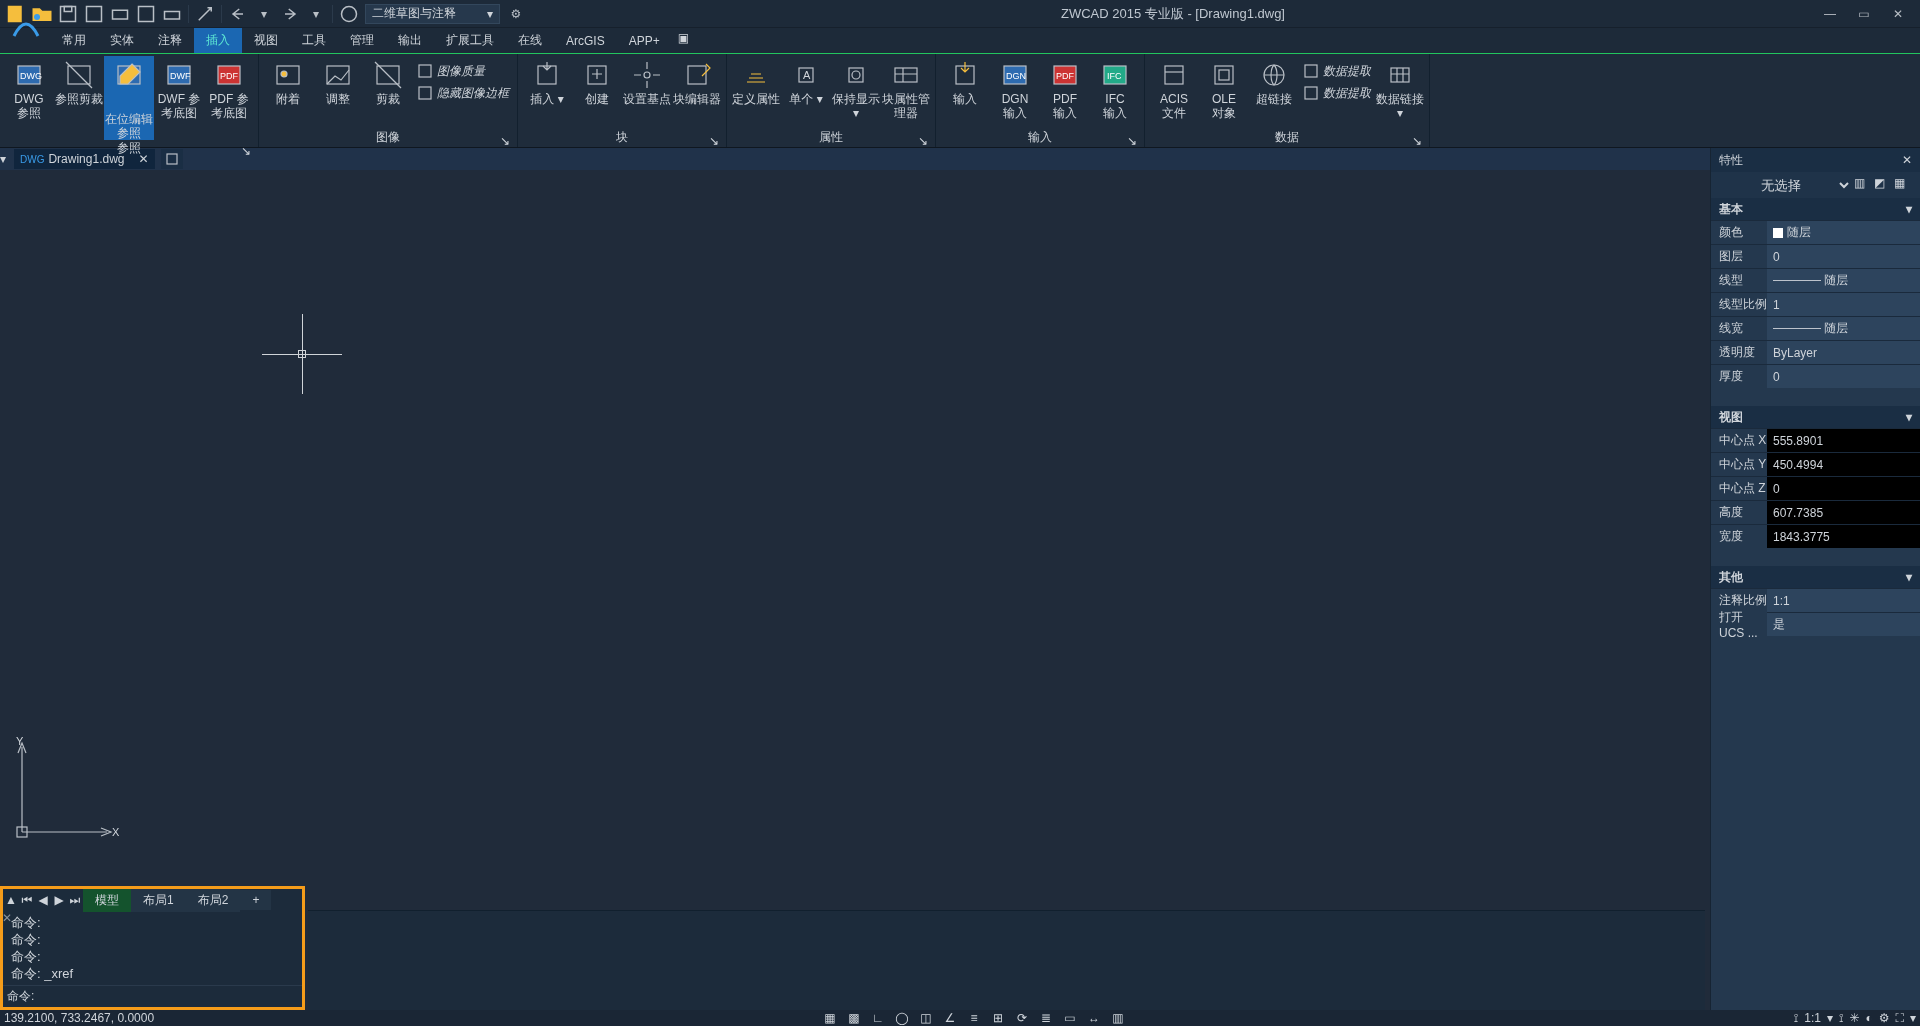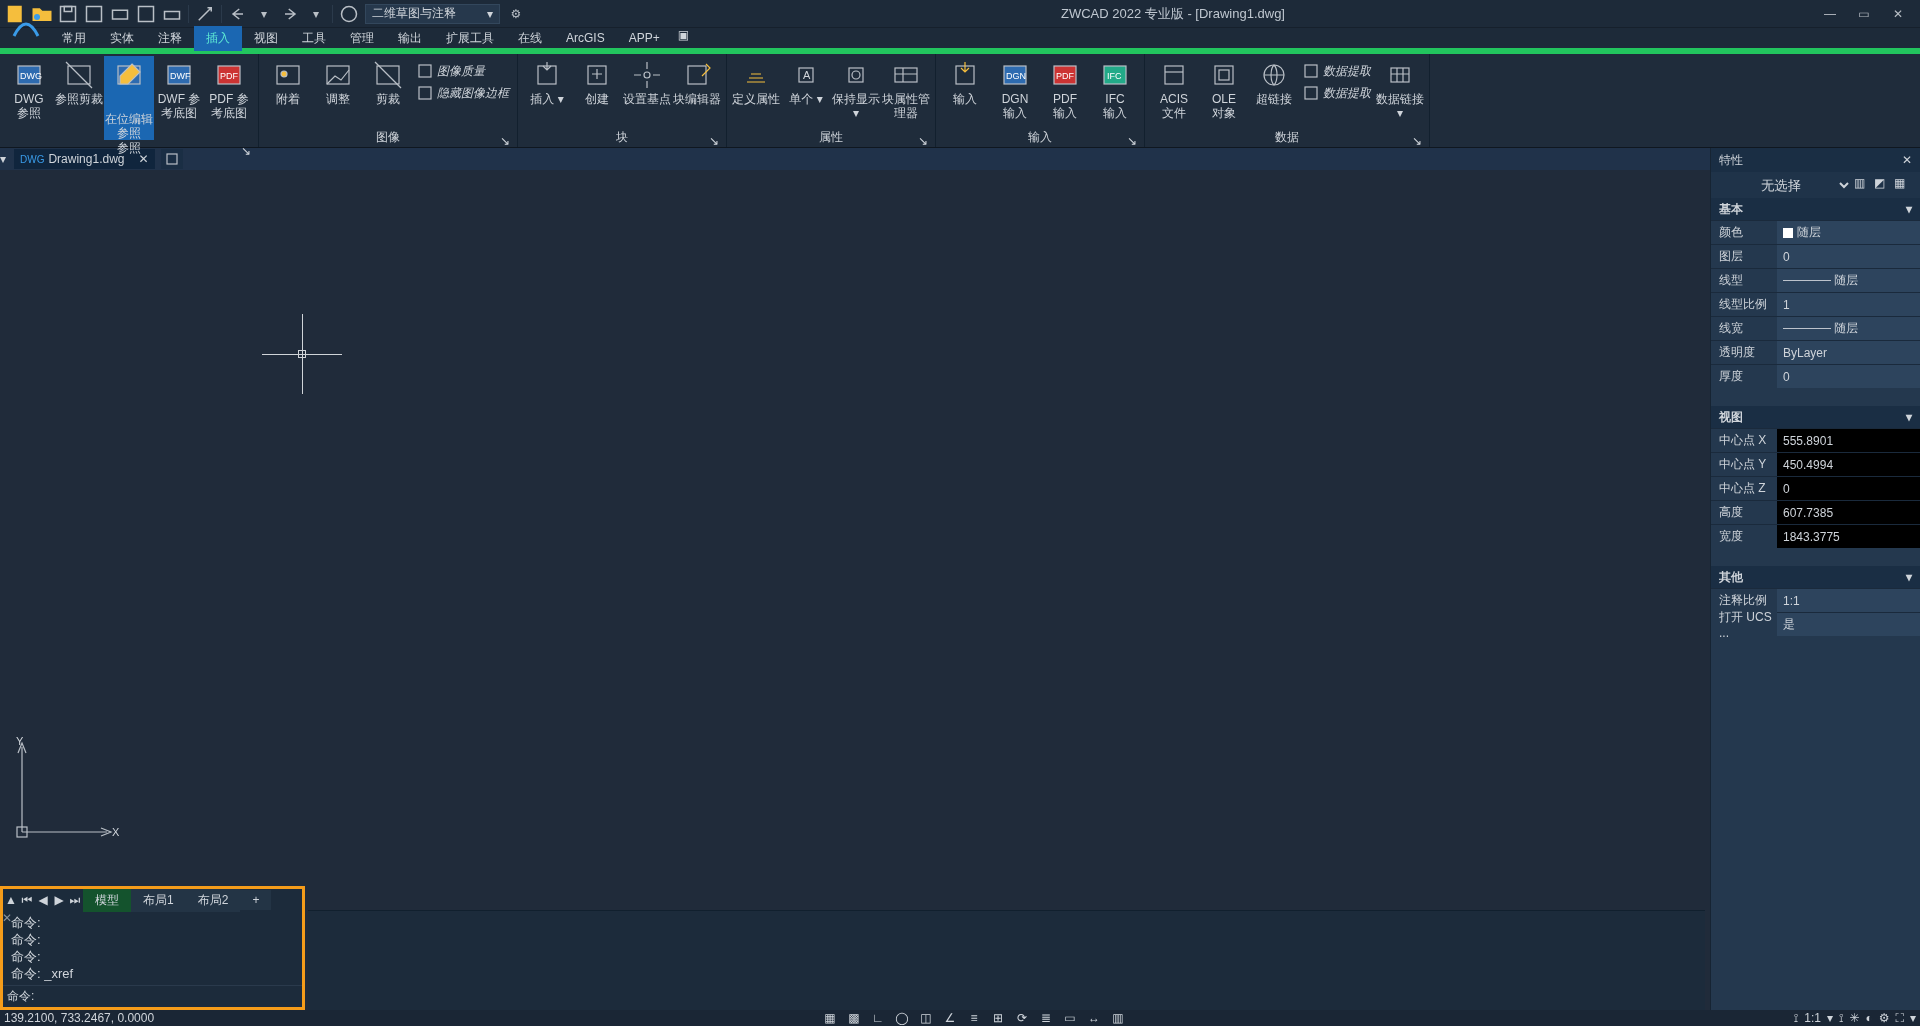--- a/index.html
+++ b/index.html
@@ -9,21 +9,21 @@
 .qat { height:28px; background:#1d2a39; display:flex; align-items:center; padding:0 6px; gap:6px; border-bottom:1px solid #16202c; }
 .qat .icon { width:20px; height:20px; display:flex; align-items:center; justify-content:center; color:#b9bfc6; }
 .qat .sep { width:1px; height:18px; background:#2b3a4b; }
 .workspace-dd { background:#26384c; border:1px solid #33475c; height:20px; min-width:135px; display:flex; align-items:center; padding:0 6px; gap:4px; }
 .workspace-dd .arrow { margin-left:auto; }
 .title-center { flex:1; text-align:center; font-size:13px; color:#bfc7d0; }
 .win-btns { display:flex; gap:14px; padding-right:6px; }
 .win-btns .icon { width:20px; height:20px; }
 
 
-.menubar { height:26px; background:#1d2a39; display:flex; align-items:center; padding-left:50px; gap:0; border-bottom:6px solid #22c55e; }
+.menubar { height:26px; background:#1d2a39; display:flex; align-items:center; padding-left:50px; gap:0; border-bottom:1px solid #22c55e; }
 .app-logo { position:absolute; left:6px; top:6px; width:40px; height:40px; display:flex; align-items:center; justify-content:center; }
 .menubar .menu-item { padding:4px 12px; color:#cfd4da; }
 .menubar .menu-item.active { background:#1b67b2; color:#5eead4; }
 .menubar .menu-end { width:20px; height:20px; margin-left:6px; }
 
 
 .ribbon { height:94px; background:#1f2c3b; display:flex; border-bottom:1px solid #0f1720; }
 .panel { display:flex; flex-direction:column; border-right:1px solid #12202e; padding:2px 4px 0 4px; }
 .panel .row { display:flex; flex:1; }
 .panel .label { height:18px; text-align:center; color:#cfd4da; position:relative; font-size:12px; }
@@ -55,21 +55,21 @@
 
 .props { position:absolute; right:0; top:148px; width:210px; bottom:0; background:#24384e; border-left:1px solid #162433; display:flex; flex-direction:column; }
 .props .titlebar { background:#1a2e44; height:24px; display:flex; align-items:center; padding:0 8px; }
 .props .titlebar .close { margin-left:auto; }
 .props .sel-row { height:26px; display:flex; align-items:center; padding:0 8px; background:#1f3349; }
 .props .sel-row select { background:#1f3349; color:#cfd4da; border:none; flex:1;margin-left:38px; }
 .props .sel-row .mini { width:18px; height:18px; margin-left:2px; }
 .props .section { background:#1a2e44; height:22px; display:flex; align-items:center; padding:0 8px; font-weight:bold; }
 .props .section .chev { margin-left:auto; }
 .props .kv { display:flex; height:24px; align-items:center; border-top:1px solid #1a2a3c; }
-.props .kv .k { width:66px; padding-left:8px; background:#24384e; }
+.props .kv .k { width:56px; padding-left:8px; background:#24384e; }
 .props .kv .v { flex:1; padding-left:6px; background:#2d445d; height:100%; display:flex; align-items:center; }
 .props .kv .v.ro { background:#000000; }
 .props .scroll { flex:1; overflow:hidden; }
 
 
 .layout-cmd { position:absolute; left:0; width:305px; bottom:16px; border:3px solid #f59c1a; background:#1c2b3b; }
 .layout-tabs { height:22px; background:#1c2b3b; display:flex; align-items:center; }
 .layout-tabs .nav { width:16px; text-align:center; }
 .ltab { padding:3px 12px; background:#233445; }
 .ltab.active { background:#14532d; }
@@ -152,21 +152,21 @@
   <span class="icon">
       <svg viewBox="0 0 16 16">
         <circle cx="8" cy="8" r="6"></circle>
       </svg>
     </span>
   <div class="workspace-dd">
     <span>二维草图与注释</span>
     <span class="arrow">▾</span>
   </div>
   <span class="icon">⚙</span>
-  <div class="title-center">ZWCAD 2022 专业版 - [Drawing1.dwg]</div>
+  <div class="title-center">ZWCAD 2015 专业版 - [Drawing1.dwg]</div>
   <div class="win-btns">
     <span class="icon">—</span>
     <span class="icon">▭</span>
     <span class="icon">✕</span>
   </div>
 </div>
 
 <div class="app-logo">
   <svg viewBox="0 0 40 40">
       <path d="M8 30 Q20 6 32 30" stroke="#3a9be8" stroke-width="3"></path>

